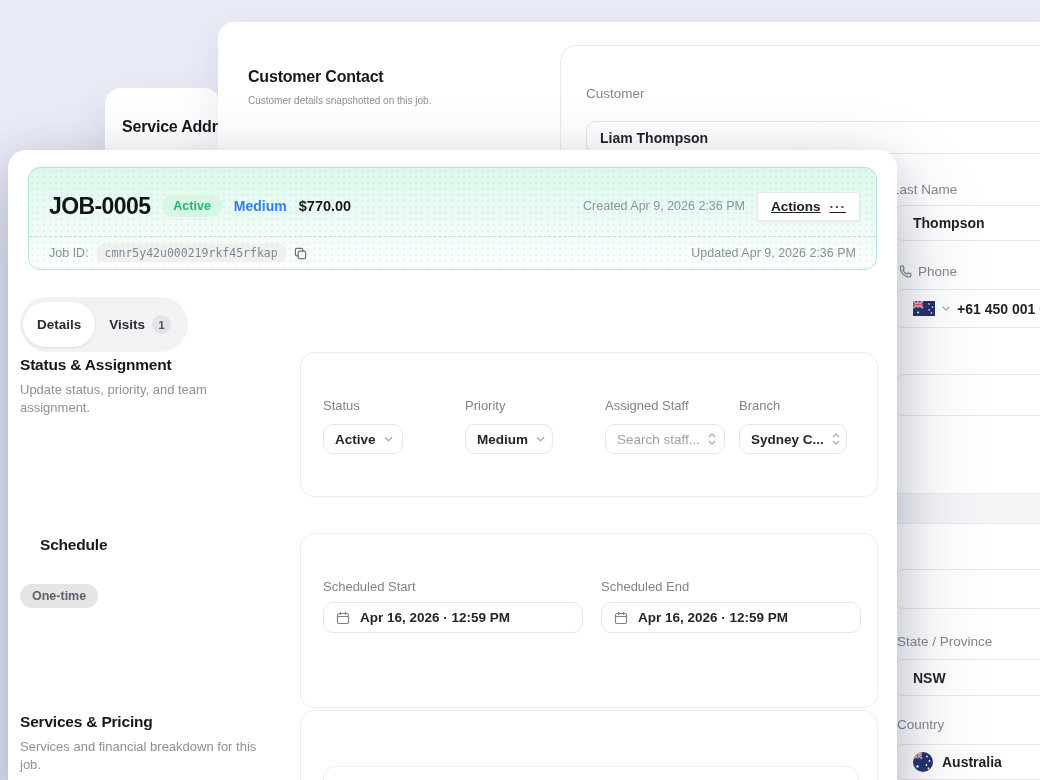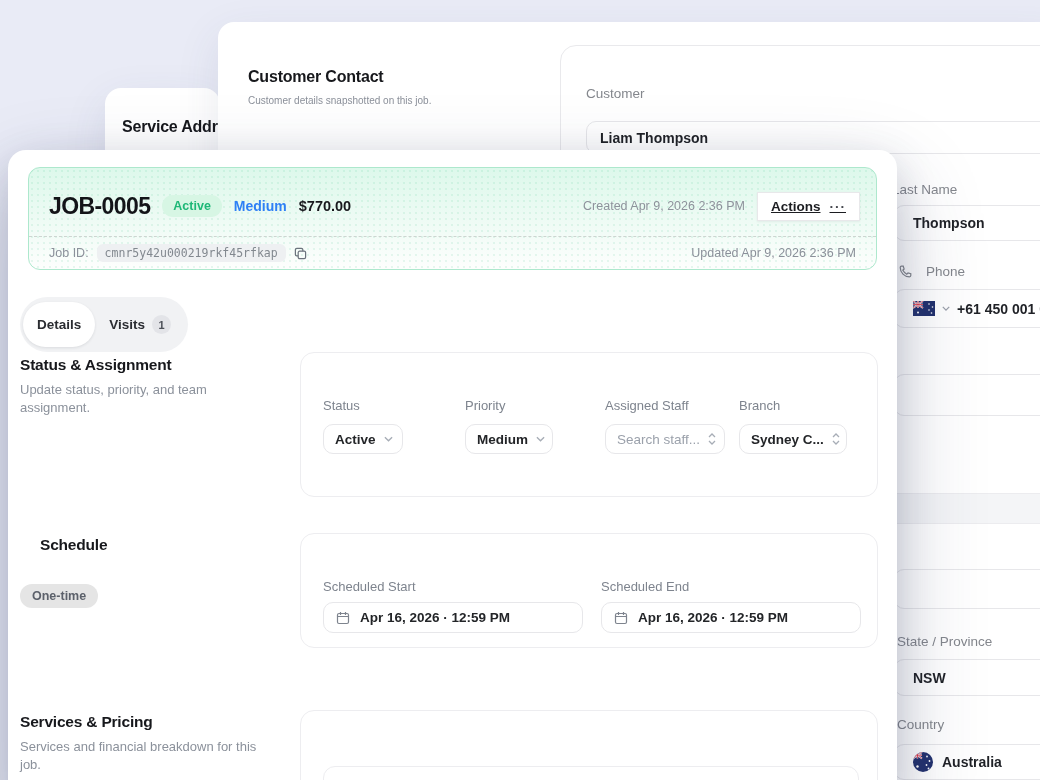--- a/index.html
+++ b/index.html
@@ -88,21 +88,21 @@
     <div class="f-label" style="left:25px; top:40px;">Customer</div>
     <div class="f-input" style="left:25px; top:75px; width:560px; height:33px; padding:0 13px;">
       <span>Liam Thompson</span>
     </div>
 
     <div class="f-label" style="left:331px; top:136px;">Last Name</div>
     <div class="f-input" style="left:333px; top:159px; width:300px; height:36px; padding:0 18px;">
       <span>Thompson</span>
     </div>
 
-    <div class="f-label" style="left:338px; top:218px; display:flex; align-items:center; gap:14px;text-align:center;">
+    <div class="f-label" style="left:338px; top:218px; display:flex; align-items:center; gap:6px;text-align:center;">
       <span class="icon">
         <svg width="13" height="13" viewBox="0 0 16 16" fill="none" stroke="#84878d" stroke-width="1.5">
           <path d="M3 1.5C2.2 1.5 1.5 2.2 1.5 3c0 6.4 5.1 11.5 11.5 11.5.8 0 1.5-.7 1.5-1.5v-2.2l-3.4-1.1-1.5 1.6C7.8 10.2 5.8 8.2 4.7 6.4l1.6-1.5L5.2 1.5H3z"></path>
         </svg>
       </span>
       <span>Phone</span>
     </div>
     <div class="f-input" style="left:333px; top:243px; width:320px; height:39px; padding:0 18px; gap:7px;">
       <span class="icon">
         <svg width="22" height="15" viewBox="0 0 22 15">
@@ -251,21 +251,21 @@
               <path d="M1 4l3-3 3 3M1 8l3 3 3-3"></path>
             </svg>
         </span>
       </div>
     </div>
   </div>
 
   <div class="sec-title" style="top:386px;margin-left:20px;">Schedule</div>
   <div class="pill-grey" style="top:434px;">One-time</div>
 
-  <div class="sec-card" style="top:383px; height:115px;">
+  <div class="sec-card" style="top:383px; height:175px;">
     <div class="fld-label abs" style="left:22px; top:45px;">Scheduled Start</div>
     <div class="fld-label abs" style="left:300px; top:45px;">Scheduled End</div>
     <div class="date-field" style="left:22px; top:68px; width:260px;">
       <span class="icon">
         <svg width="14" height="14" viewBox="0 0 14 14" fill="none" stroke="#7e848e" stroke-width="1.2">
           <rect x="1.5" y="2.5" width="11" height="10" rx="1.5"></rect>
             <path d="M4.5 1v3M9.5 1v3M1.5 5.5h11"></path>
         </svg>
       </span>
       <span>Apr 16, 2026 · 12:59 PM</span>

